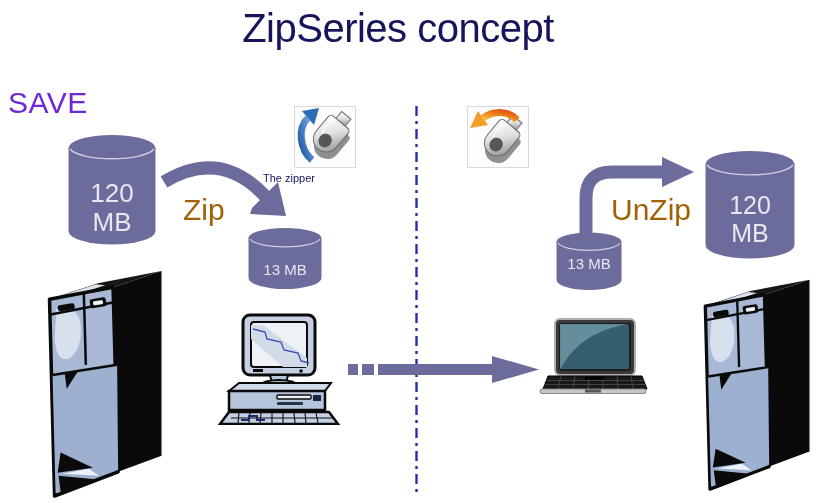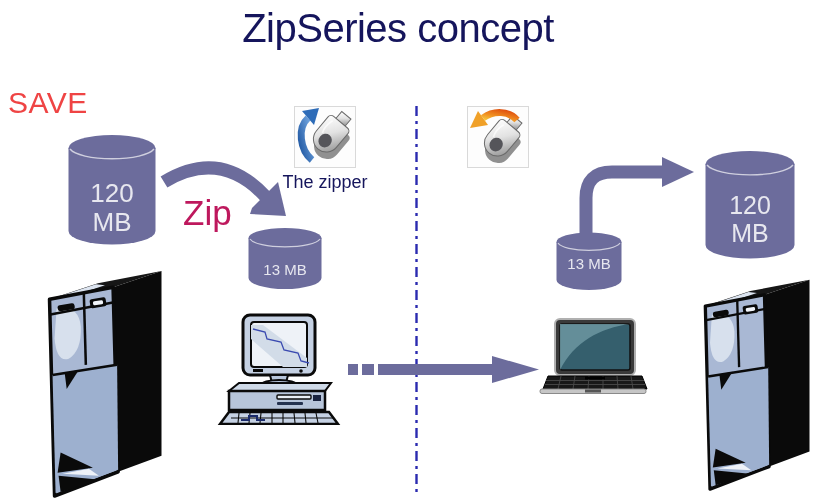--- a/index.html
+++ b/index.html
@@ -5,23 +5,23 @@
   html,body{margin:0;padding:0;background:#fff;}
   .stage{
     position:relative;width:832px;height:503px;background:#fff;overflow:hidden;
     font-family:"Liberation Sans", sans-serif;
   }
   .abs{position:absolute;}
   .page-title{
     left:0;top:6px;width:796px;text-align:center;
     font-size:40px;letter-spacing:-0.5px;color:#15155c;
   }
-  .section-heading{font-size:30px;color:#ef4444;letter-spacing:0.5px;}
-  .action-label{font-size:35px;color:#be185d;text-align:center;}
-  .tool-label{font-size:18px;color:#15155c;text-align:center;}
+  .section-heading{font-size:30px;color:#6d28d9;letter-spacing:0.5px;}
+  .action-label{font-size:30px;color:#a16207;text-align:center;}
+  .tool-label{font-size:11px;color:#15155c;}
   svg{display:block;}
   .cyl-text{fill:#e7e7ef;font-family:"Liberation Sans",sans-serif;}
 </style>
 </head>
 <body>
 
 <div class="stage">
 
   <svg class="abs" style="left:414px;top:106px;" width="5" height="388">
     <line x1="2.5" y1="0" x2="2.5" y2="388" stroke="#2b2bb0" stroke-width="2.4" stroke-dasharray="10 5 3 5"></line>
@@ -108,20 +108,21 @@
     <path d="M0.5,10 V48 A32.5,10 0 0 0 65.5,48 V10 Z" fill="#6c6c9c"></path>
     <ellipse cx="33" cy="10" rx="32.5" ry="9.5" fill="#6c6c9c"></ellipse>
     <path d="M2,11 A31.5,9 0 0 0 64,11" fill="none" stroke="#e0e0ea" stroke-width="1.2" opacity="0.85"></path>
     <text class="cyl-text" x="33" y="37" font-size="15" text-anchor="middle">13 MB</text>
   </svg>
 
   <svg class="abs" style="left:576px;top:152px;" width="125" height="96" viewBox="0 0 125 96">
     <path d="M10,94 L10,46 Q10,20 36,20 L88,20" fill="none" stroke="#6c6c9c" stroke-width="13"></path>
     <polygon points="86,5 86,35 118,20" fill="#6c6c9c"></polygon>
   </svg>
+  <div class="abs action-label" style="left:611px;top:193px;">UnZip</div>
 
   <svg class="abs" style="left:705px;top:150px;" width="90" height="111" viewBox="0 0 90 111">
     <path d="M0.5,14 V95 A44.5,13.5 0 0 0 89.5,95 V14 Z" fill="#6c6c9c"></path>
     <ellipse cx="45" cy="14" rx="44.5" ry="13" fill="#6c6c9c"></ellipse>
     <path d="M2,15 A44,12.5 0 0 0 88,15" fill="none" stroke="#e0e0ea" stroke-width="1.4" opacity="0.85"></path>
     <text class="cyl-text" x="45" y="64" font-size="25" text-anchor="middle">120</text>
     <text class="cyl-text" x="45" y="92" font-size="25" text-anchor="middle">MB</text>
   </svg>
 
   <svg class="abs" style="left:44px;top:268px;" width="120" height="230" viewBox="0 0 118 228">

